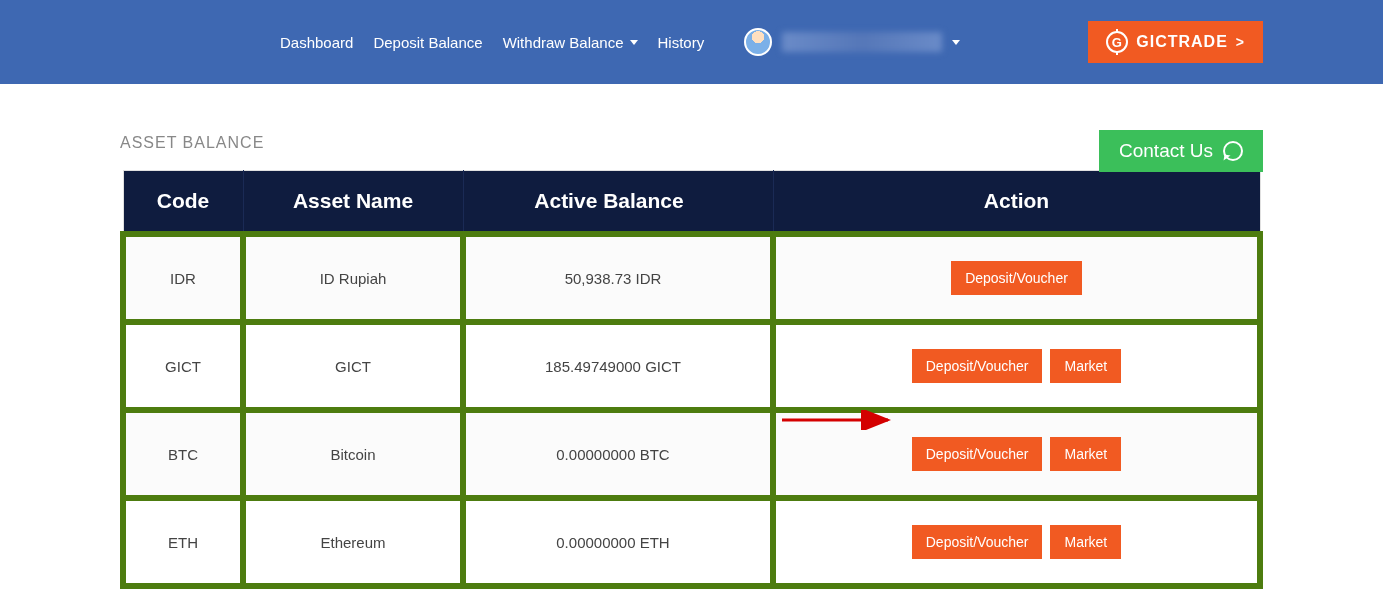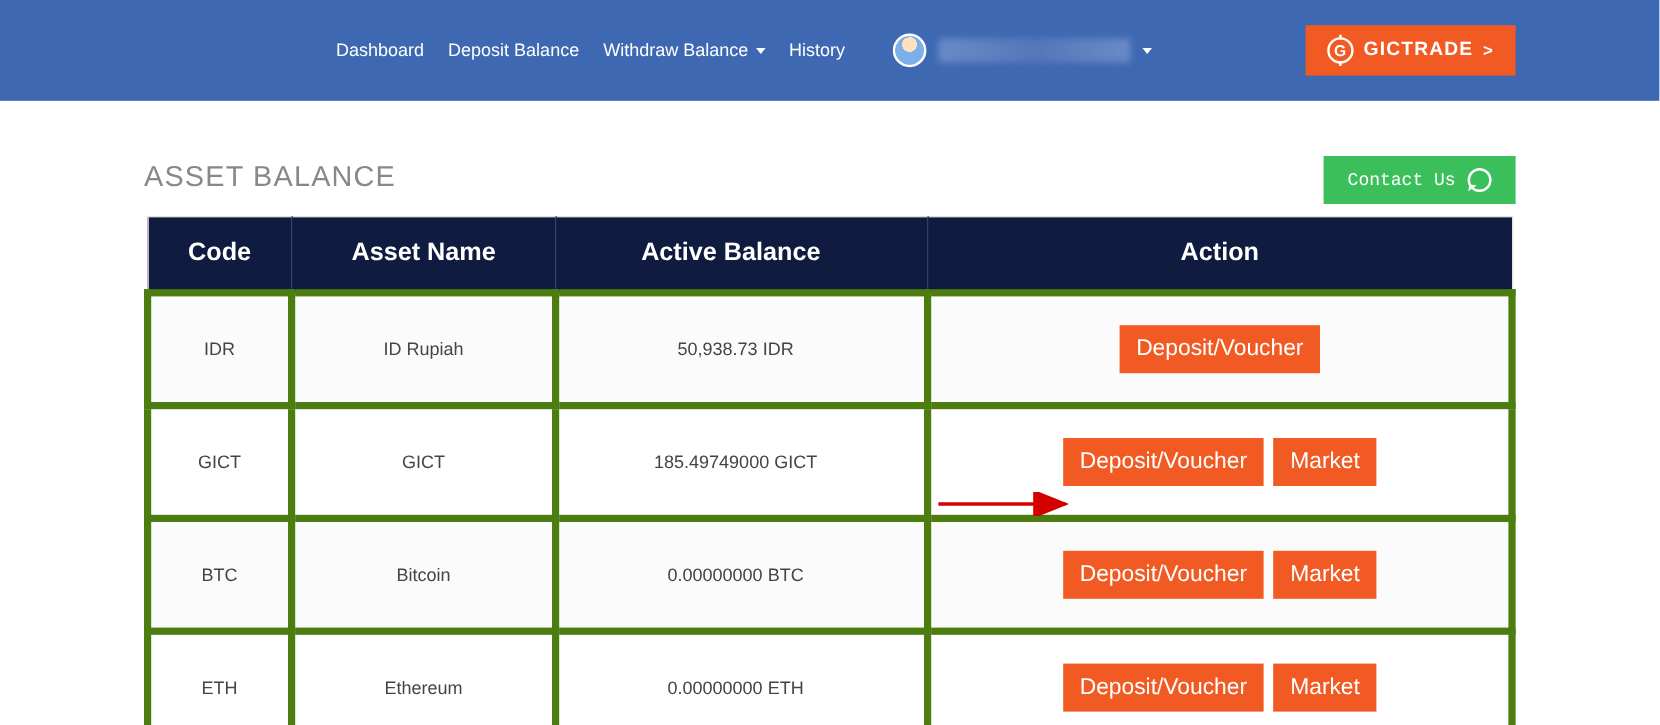--- a/index.html
+++ b/index.html
@@ -54,30 +54,29 @@
   }
   .brand-icon::before, .brand-icon::after {
     content: ''; position: absolute; left: 50%; width: 2px; height: 4px; background: #fff; transform: translateX(-50%);
   }
   .brand-icon::before { top: -4px; }
   .brand-icon::after { bottom: -4px; }
   .chevron-right { font-size: 14px; }
 
   .container { padding: 50px 120px 0 120px; position: relative; }
   .page-title {
-    font-size: 24px; color: #888; letter-spacing: 1px; font-weight: 400;
+    font-size: 16px; color: #888; letter-spacing: 1px; font-weight: 400;
     margin-bottom: 18px;
   }
   .contact-btn {
     position: absolute; right: 120px; top: 46px;
     background: #3bbf5a; color: #fff;
-    padding: 10px 20px; font-size: 15px;
+    padding: 10px 20px; font-size: 19px;
     display: flex; align-items: center; gap: 10px;
     cursor: pointer;
-    font-family: Liberation Mono, monospace;
   }
   .whatsapp-icon {
     width: 20px; height: 20px; border: 2px solid #fff; border-radius: 50%;
     position: relative;
   }
   .whatsapp-icon::after {
     content: ''; position: absolute; bottom: -2px; left: -1px;
     width: 0; height: 0;
     border-top: 6px solid #fff;
     border-right: 6px solid transparent;
@@ -96,21 +95,21 @@
     border: 6px solid #4d7c0f; text-align: center;
   }
   tbody tr:nth-child(odd) td { background: #fbfbfb; }
   tbody tr:nth-child(even) td { background: #fff; }
   .col-code { width: 120px; }
   .col-name { width: 220px; }
   .col-balance { width: 310px; text-align: center; padding-right: 28px; }
   .col-action { }
   .action-btn {
     background: #f15a22; color: #fff; border: none;
-    padding: 9px 14px; font-size: 19px; margin: 0 4px;
+    padding: 9px 14px; font-size: 14px; margin: 0 4px;
     cursor: pointer; display: inline-block;
   }
   .arrow-annotation {
     position: absolute;
     left: 780px;
     top: 326px;
     pointer-events: none;
   }
 </style>
 </head>

